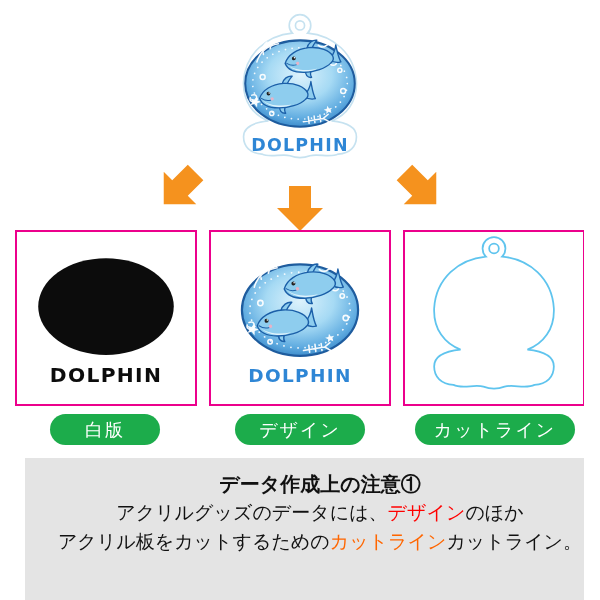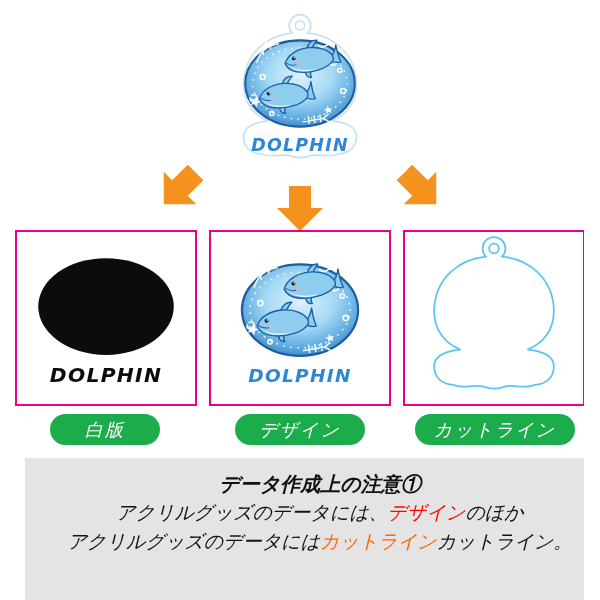--- a/index.html
+++ b/index.html
@@ -1,18 +1,18 @@
 <!DOCTYPE html>
 <html><head>
 <meta charset="utf-8">
 <style>
   html,body{margin:0;padding:0;background:#fff;}
   .stage{
     position:relative;width:584px;height:600px;background:#ffffff;overflow:hidden;
-    font-family:"Liberation Sans",sans-serif;color:#111;font-style:italic;
+    font-family:"Liberation Sans",sans-serif;color:#111;
   }
   .charm-top{position:absolute;left:217px;top:12px;width:166px;height:158px;}
   .arrows{position:absolute;left:0;top:155px;width:600px;height:85px;}
   .box{
     position:absolute;top:230px;width:182px;height:176px;box-sizing:border-box;
     background:#fff;border:2px solid #EC008C;
     display:flex;align-items:center;justify-content:center;
   }
   .box svg{width:176px;height:170px;display:block;}
   .box-white{left:15px;} .box-design{left:209px;} .box-cut{left:403px;}
@@ -127,16 +127,16 @@
     </svg>
   </div>
 
   <div class="pill pill-white">白版</div>
   <div class="pill pill-design">デザイン</div>
   <div class="pill pill-cut">カットライン</div>
 
   <div class="notice">
     <div class="notice-title">データ作成上の注意①</div>
     <div class="notice-line"><span>アクリルグッズのデータには、</span><span class="em-red">デザイン</span><span>のほか</span></div>
-    <div class="notice-line"><span>アクリルグッズのデータには</span><span class="em-orange">カットライン</span><span>カットライン。</span></div>
+    <div class="notice-line"><span>アクリル板をカットするための</span><span class="em-orange">カットライン</span><span>カットライン。</span></div>
   </div>
 
 </div>
 
 </body></html>

